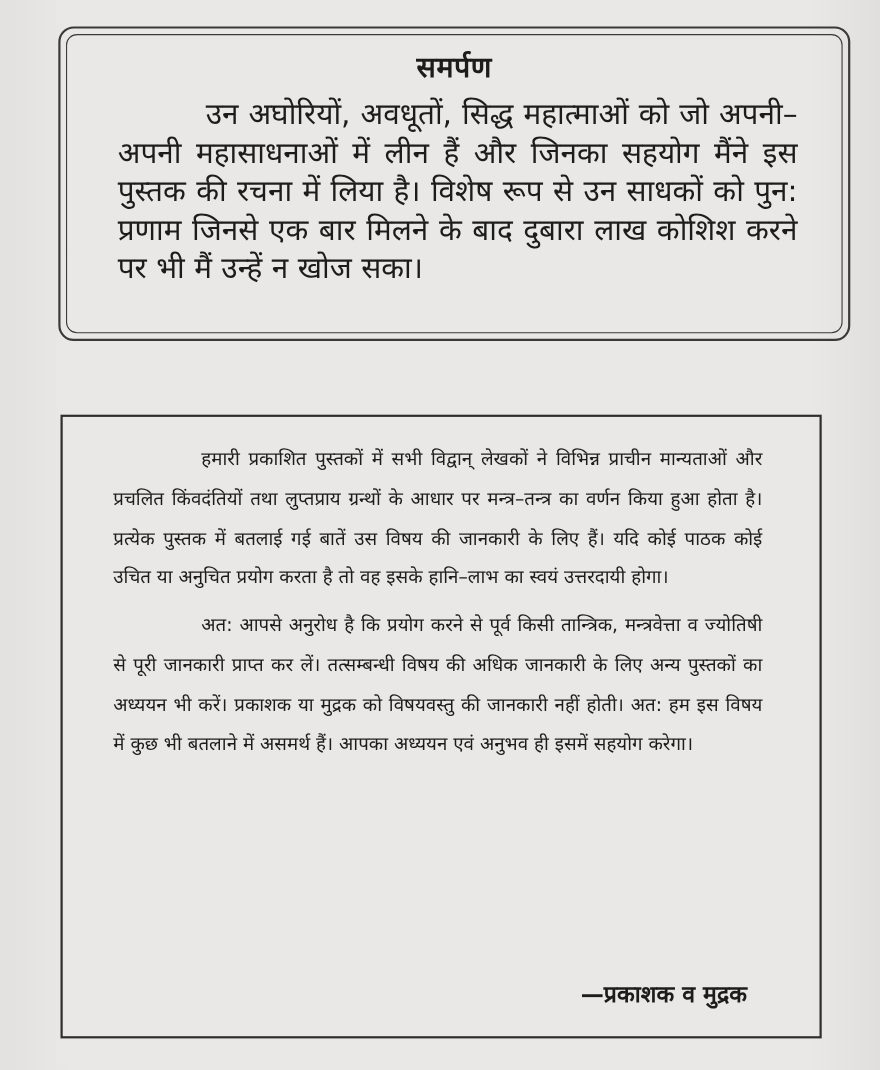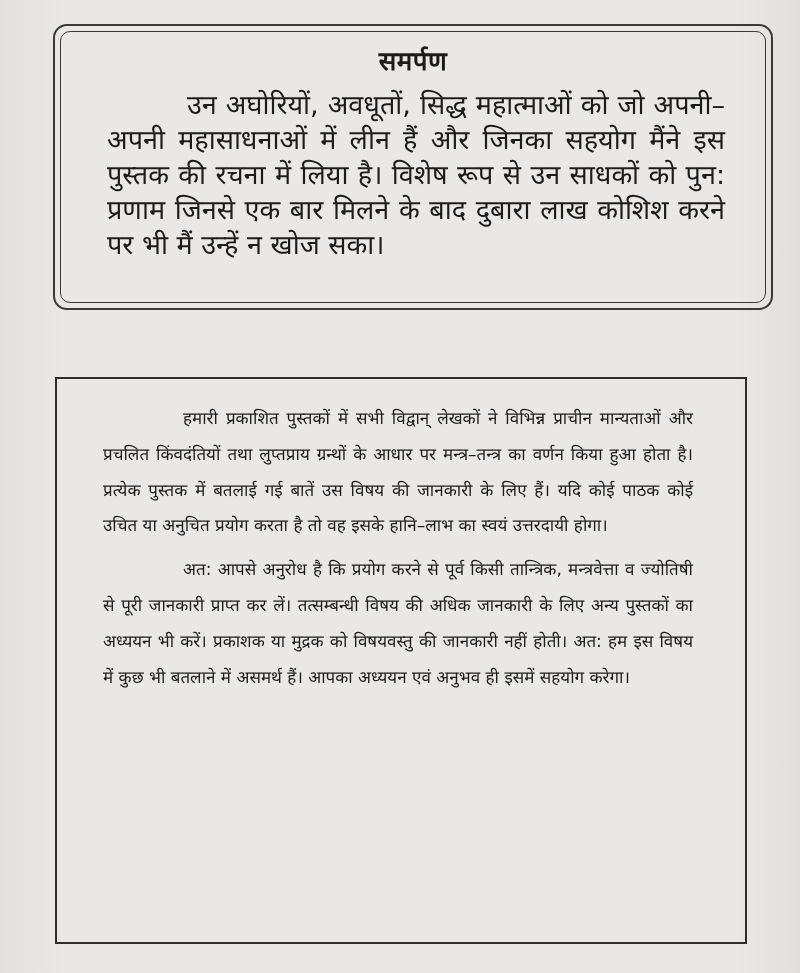--- a/index.html
+++ b/index.html
@@ -119,13 +119,14 @@
       <span class="indent"></span><span>उन अघोरियों, अवधूतों, सिद्ध महात्माओं को जो अपनी–अपनी महासाधनाओं में लीन हैं और जिनका सहयोग मैंने इस पुस्तक की रचना में लिया है। विशेष रूप से उन साधकों को पुन: प्रणाम जिनसे एक बार मिलने के बाद दुबारा लाख कोशिश करने पर भी मैं उन्हें न खोज सका।</span>
     </div>
   </div>
 </section>
 
 <section class="disclaimer-box">
   <div class="disclaimer-body">
     <p>हमारी प्रकाशित पुस्तकों में सभी विद्वान् लेखकों ने विभिन्न प्राचीन मान्यताओं और प्रचलित किंवदंतियों तथा लुप्तप्राय ग्रन्थों के आधार पर मन्त्र–तन्त्र का वर्णन किया हुआ होता है। प्रत्येक पुस्तक में बतलाई गई बातें उस विषय की जानकारी के लिए हैं। यदि कोई पाठक कोई उचित या अनुचित प्रयोग करता है तो वह इसके हानि–लाभ का स्वयं उत्तरदायी होगा।</p>
     <p>अत: आपसे अनुरोध है कि प्रयोग करने से पूर्व किसी तान्त्रिक, मन्त्रवेत्ता व ज्योतिषी से पूरी जानकारी प्राप्त कर लें। तत्सम्बन्धी विषय की अधिक जानकारी के लिए अन्य पुस्तकों का अध्ययन भी करें। प्रकाशक या मुद्रक को विषयवस्तु की जानकारी नहीं होती। अत: हम इस विषय में कुछ भी बतलाने में असमर्थ हैं। आपका अध्ययन एवं अनुभव ही इसमें सहयोग करेगा।</p>
   </div>
+  <div class="disclaimer-signature">—प्रकाशक व मुद्रक</div>
 </section>
 
 </body></html>

